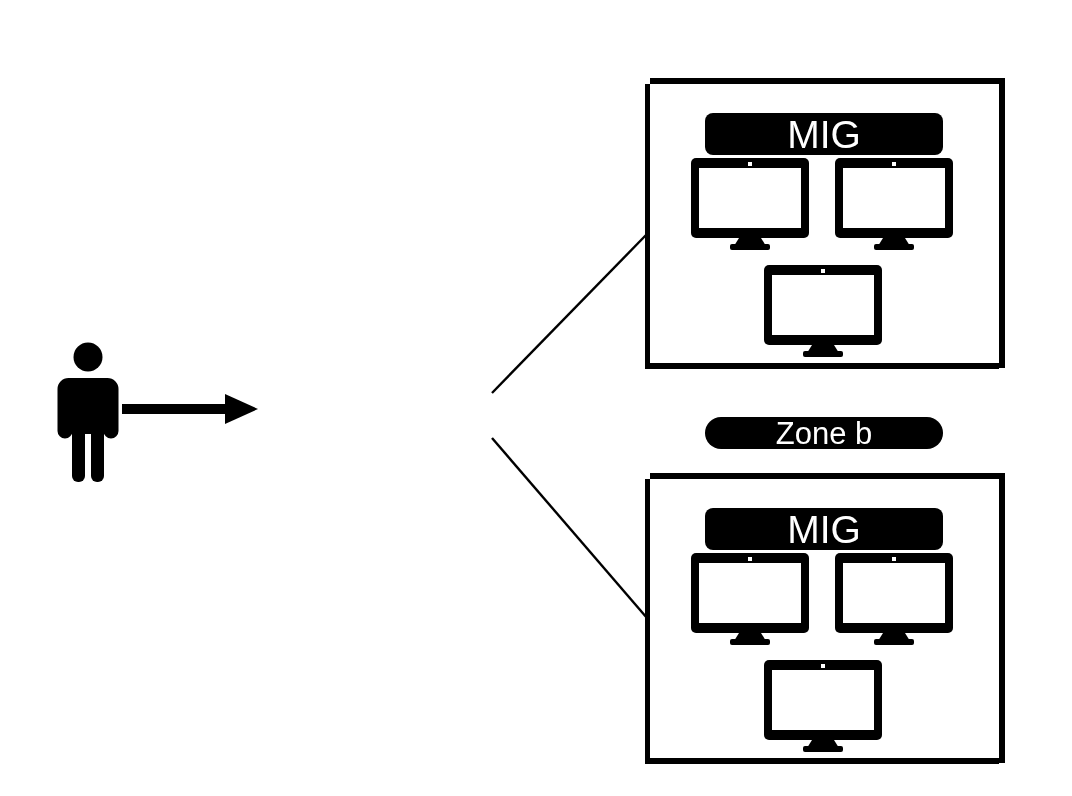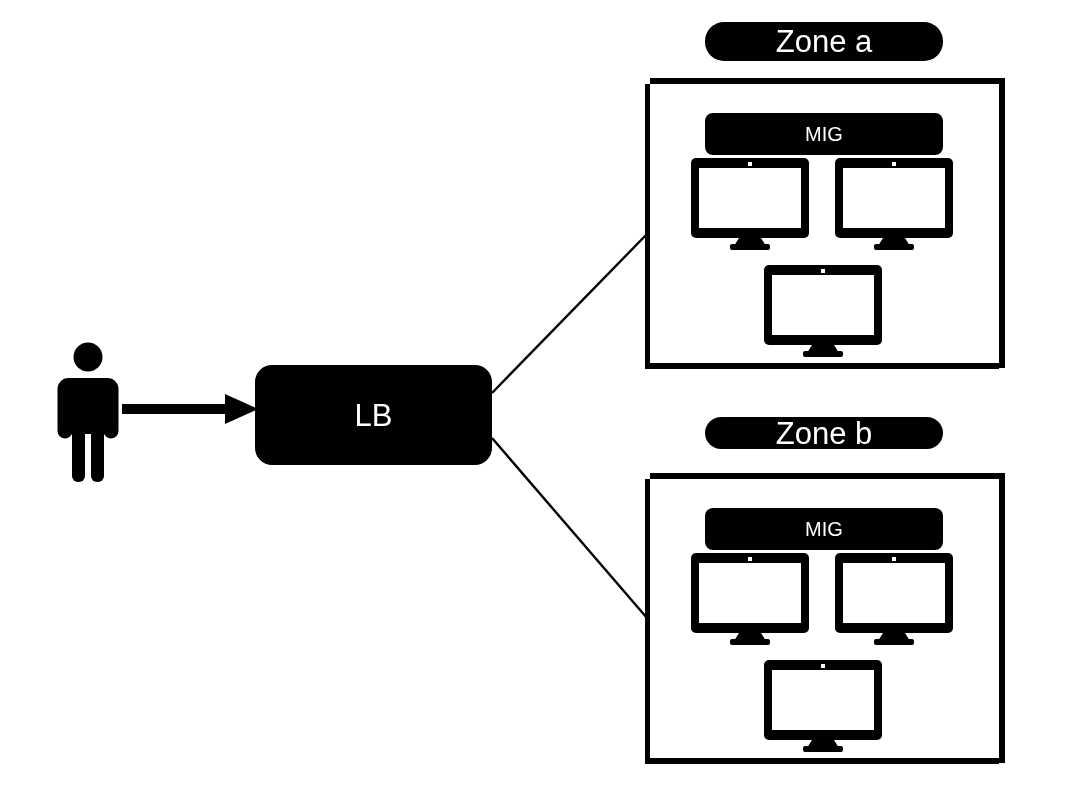--- a/index.html
+++ b/index.html
@@ -30,21 +30,21 @@
     line-height: 1;
     white-space: nowrap;
     user-select: none;
   }
   .zone-pill {
     border-radius: 19px;
     font-size: 31px;
   }
   .mig-pill {
     border-radius: 8px;
-    font-size: 20px;
+    font-size: 39px;
   }
   .lb-box {
     position: absolute;
     background: #000000;
     color: #ffffff;
     border-radius: 17px;
     display: flex;
     align-items: center;
     justify-content: center;
     font-size: 31px;
@@ -103,27 +103,21 @@
     </g>
   </svg>
 
   <svg class="layer" viewBox="0 0 1072 796">
     <g fill="#000000">
       <rect x="122" y="404" width="110" height="10"></rect>
       <polygon points="225,394 258,409 225,424"></polygon>
     </g>
   </svg>
 
-  <div class="lb-box" style="left:255px; top:365px; width:237px; height:100px;">
-    <span>LB</span>
-  </div>
-
-  <div class="pill zone-pill" style="left:705px; top:22px; width:238px; height:39px;">
-    <span>Zone a</span>
-  </div>
+
 
   <div class="zone-box" style="left:645px; top:78px; width:360px; height:294px;">
     <div class="zb-edge" style="left:5px;  top:0px;   width:355px; height:6px;"></div>
     <div class="zb-edge" style="left:0px;  top:6px;   width:5px;   height:284px;"></div>
     <div class="zb-edge" style="left:354px;top:6px;   width:6px;   height:284px;"></div>
     <div class="zb-edge" style="left:0px;  top:285px; width:354px; height:6px;"></div>
   </div>
 
   <svg class="monitor" style="left:689px; top:158px; width:122px; height:92px;" viewBox="0 0 122 92">
     <g fill="#000000">

